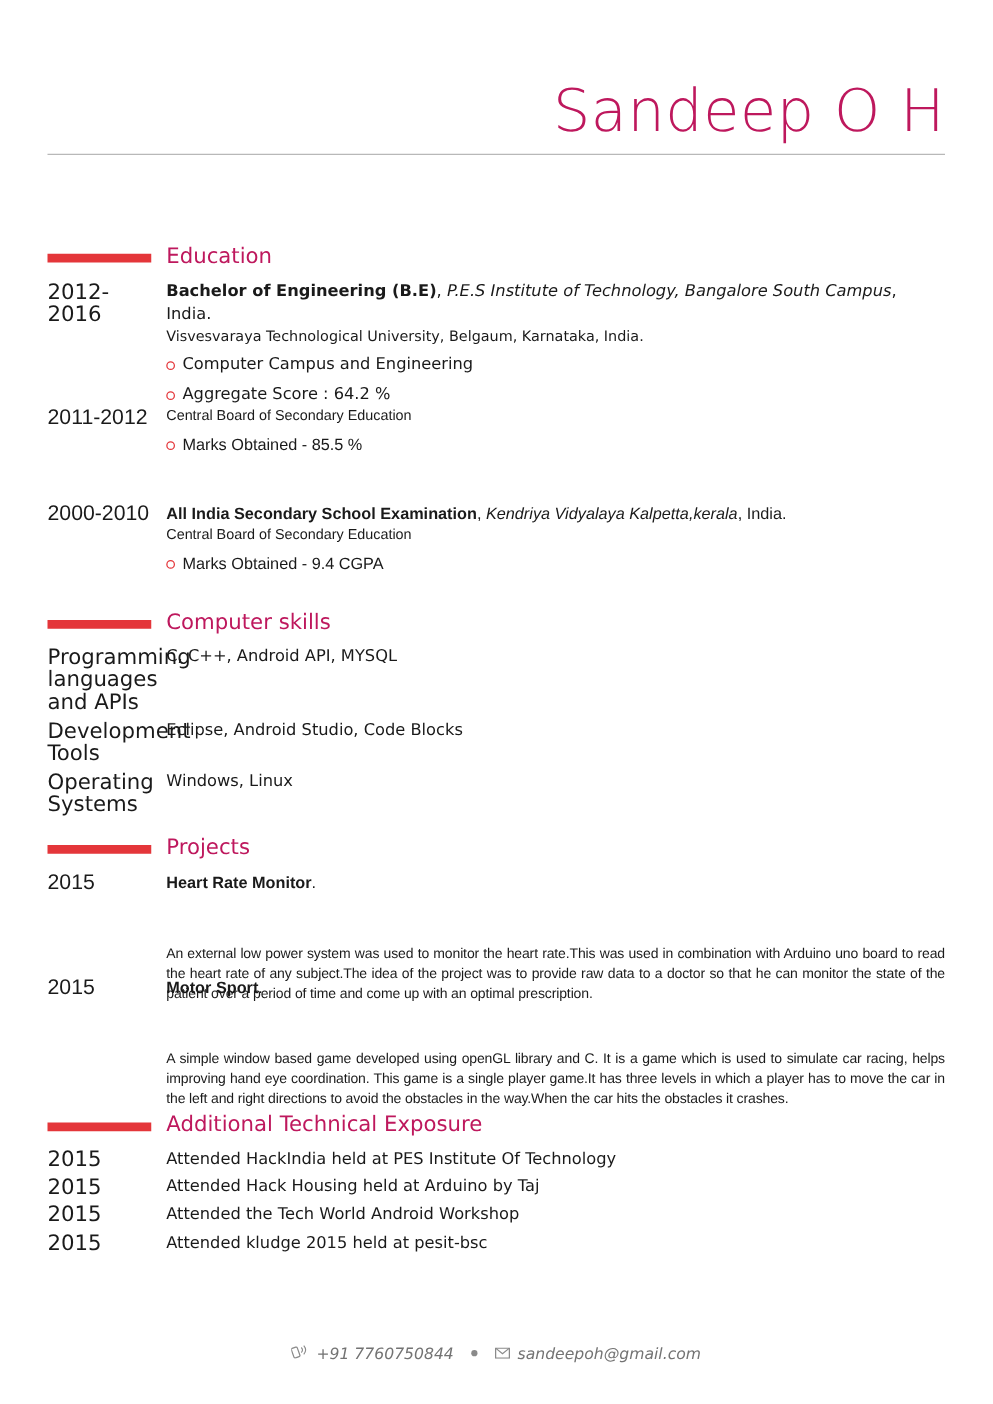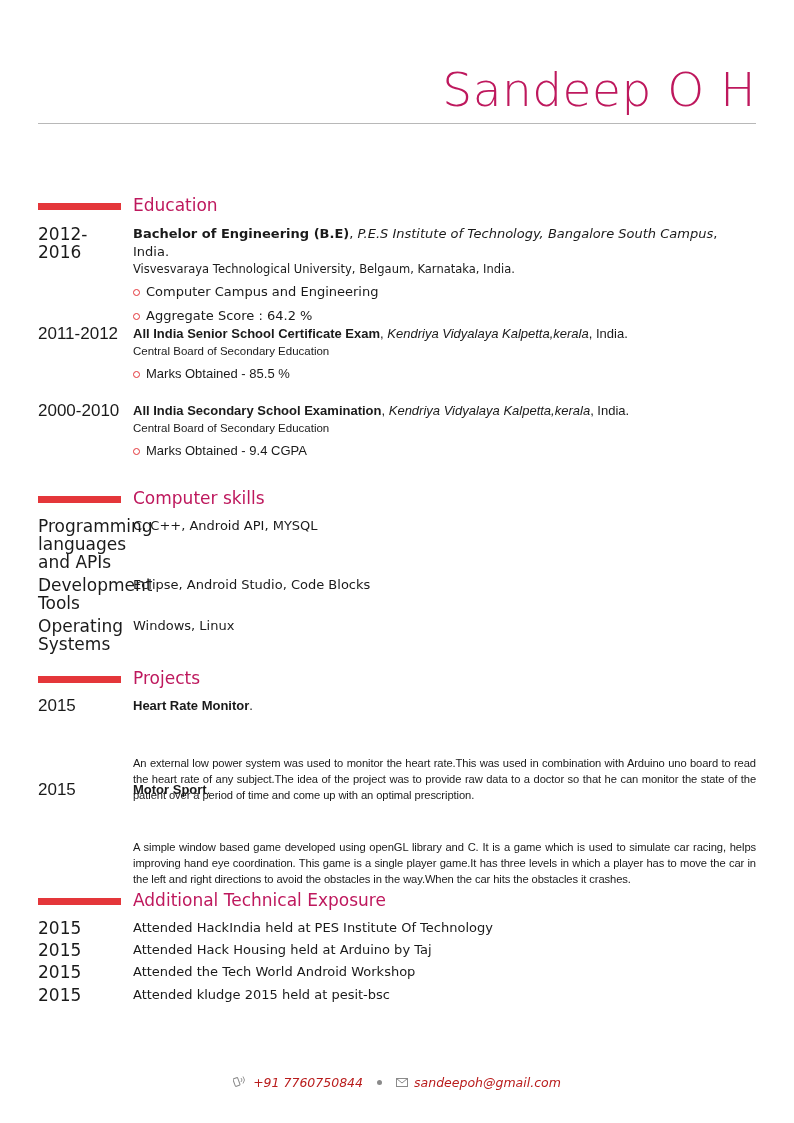--- a/index.html
+++ b/index.html
@@ -17,21 +17,21 @@
   .left { position: absolute; left: 0; width: 83px; text-align: left; font-size: 17px; line-height: 18px; }
   .right { position: absolute; left: 95px; width: 623px; font-size: 13px; line-height: 18px; }
   .sub { font-size: 11.5px; line-height: 16px; }
   .bold { font-weight: bold; }
   .ital { font-style: italic; }
   .bullet { display: flex; align-items: center; margin-top: 6px; }
   .bullet-dot { width: 5px; height: 5px; border: 1.3px solid #e4363a; border-radius: 50%; margin-right: 6px; flex: 0 0 auto; }
   .desc { font-size: 11.2px; line-height: 16px; text-align: justify; font-family: "Liberation Sans", sans-serif; letter-spacing: -0.1px; margin-top: 40px; }
   .title-narrow { font-family: "Liberation Sans", sans-serif; }
   .footer { position: absolute; top: 1074px; left: 0; width: 794px; text-align: center;
-            font-size: 12.5px; color: #b91c1c; font-style: italic; }
+            font-size: 12.5px; color: #737373; font-style: italic; }
   .footer span { vertical-align: middle; }
   .foot-sep { display: inline-block; width: 5px; height: 5px; background: #8a8a8a; border-radius: 50%; margin: 0 14px; vertical-align: middle; }
   .foot-icon { display: inline-block; vertical-align: middle; margin-right: 6px; }
 </style>
 </head>
 <body>
 
 <div class="name">Sandeep O H</div>
 <div class="name-rule"></div>
 
@@ -56,25 +56,20 @@
     <div class="bullet">
       <span class="bullet-dot"></span>
       <span>Aggregate Score : 64.2 %</span>
     </div>
   </div>
 </div>
 
 <div class="row" style="top:325px;">
   <div class="left title-narrow">2011-2012</div>
   <div class="right title-narrow">
-    <div>
-      <span class="bold">All India Senior School Certificate Exam</span>,
-      <span class="ital">Kendriya Vidyalaya Kalpetta,kerala</span>,
-      <span>India.</span>
-    </div>
     <div class="sub">Central Board of Secondary Education</div>
     <div class="bullet">
       <span class="bullet-dot"></span>
       <span>Marks Obtained - 85.5 %</span>
     </div>
   </div>
 </div>
 
 <div class="row" style="top:402px;">
   <div class="left title-narrow">2000-2010</div>

